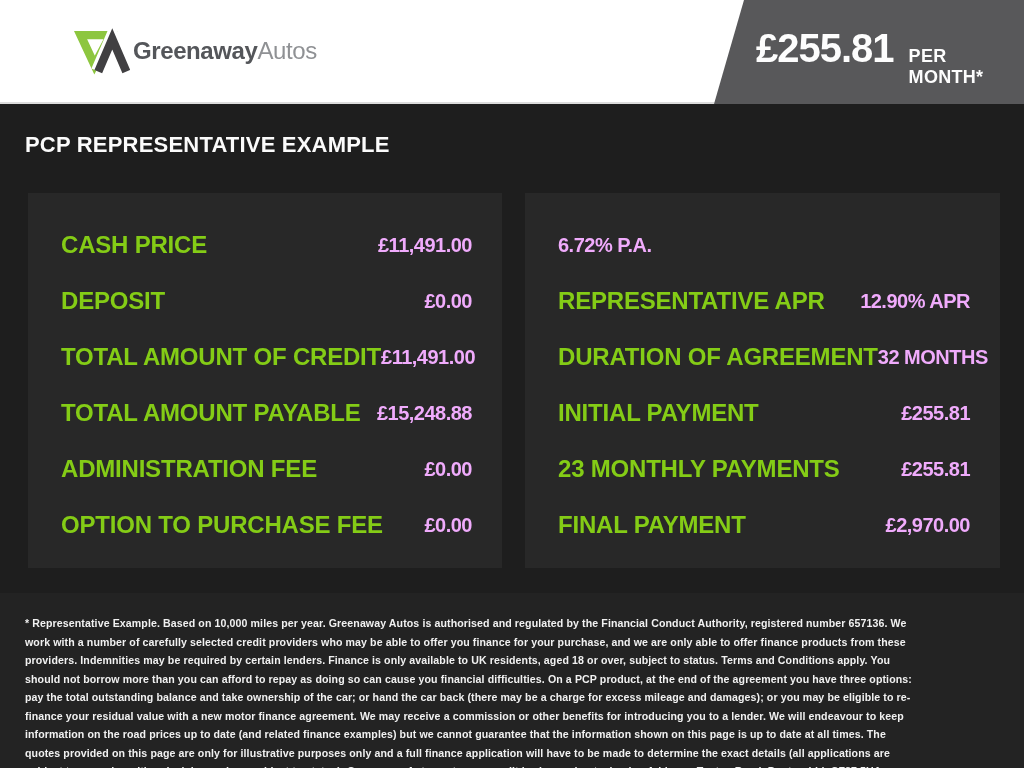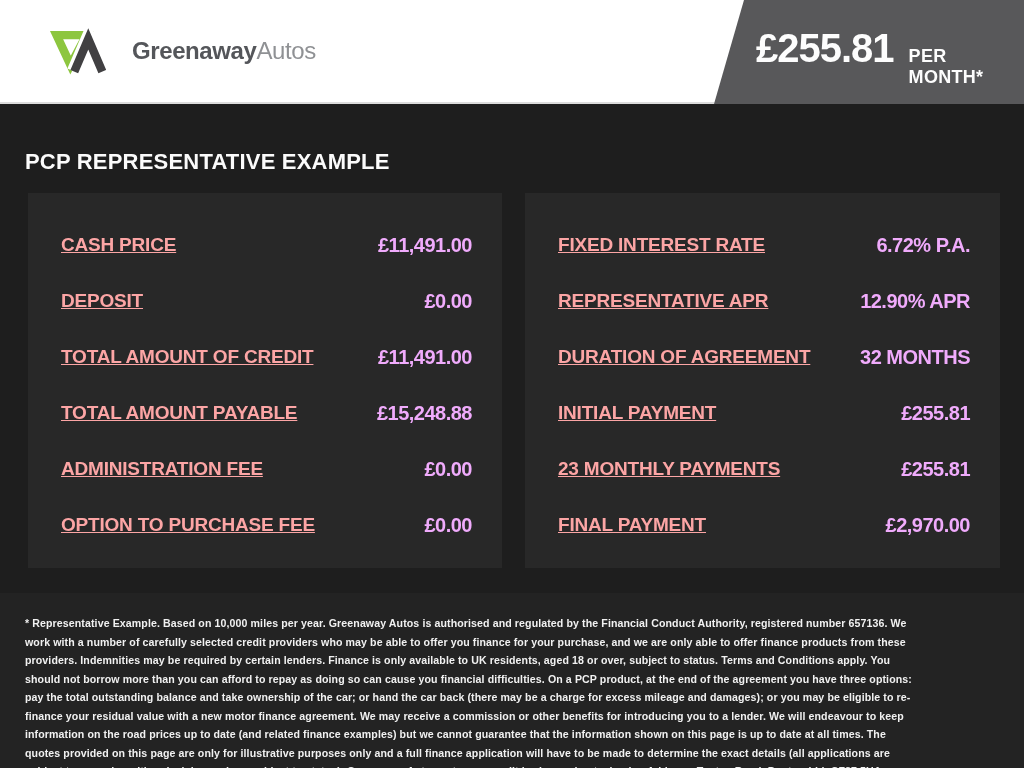--- a/index.html
+++ b/index.html
@@ -11,22 +11,22 @@
     overflow: hidden;
   }
 
   
   .header {
     position: absolute; top: 0; left: 0; width: 1024px; height: 104px;
     background: #ffffff;
     border-bottom: 2px solid #dcdcdc;
   }
   .logo-wrap {
-    position: absolute; left: 50px; top: 26px;
-    display: flex; align-items: center; gap: 26px;
+    position: absolute; left: 74px; top: 26px;
+    display: flex; align-items: center; gap: 3px;
   }
   .logo-icon { width: 56px; height: 50px; }
   .brand-text { font-size: 24px; letter-spacing: -0.4px; }
   .brand-bold { font-weight: bold; color: #54565a; }
   .brand-light { font-weight: normal; color: #8f9194; }
 
   
   .price-banner {
     position: absolute; top: 0; right: 0; width: 320px; height: 104px;
     background: #58585a;
@@ -40,41 +40,40 @@
   .price-amount {
     color: #fdfdfd; font-size: 40px; font-weight: bold; letter-spacing: -1px;
   }
   .price-per {
     color: #fdfdfd; font-size: 18px; font-weight: bold; letter-spacing: 0.3px;
   }
 
   
   .page-title {
     position: absolute; left: 25px; top: 132px;
-    color: #fbfbfb; font-size: 22px; font-weight: bold; letter-spacing: 0.2px; margin-top: 17px;
+    color: #fbfbfb; font-size: 22px; font-weight: bold; letter-spacing: 0.2px;
   }
 
   
   .panel {
     position: absolute; top: 193px; height: 375px;
     background: #282828;
     display: flex; flex-direction: column;
     padding: 24px 0 0 0;
   }
   .panel-left  { left: 28px;  width: 474px; }
   .panel-right { left: 525px; width: 475px; }
   .finance-row {
     height: 56px;
     display: flex; justify-content: space-between; align-items: center;
     padding: 0 30px 0 33px;
   }
   .finance-label {
-    color: #fca5a5; font-size: 19px; font-weight: bold; letter-spacing: -0.2px;
+    color: #84cc16; font-size: 24px; font-weight: bold; letter-spacing: -0.2px;
     white-space: nowrap;
-    text-decoration: underline;
   }
   .finance-value {
     color: #f0abfc; font-size: 20px; font-weight: bold; letter-spacing: -0.5px;
     white-space: nowrap;
   }
 
   
   .disclaimer-band {
     position: absolute; left: 0; top: 593px; width: 1024px; height: 175px;
     background: #232323;
@@ -135,21 +134,20 @@
     <span class="finance-value">£0.00</span>
   </div>
   <div class="finance-row">
     <span class="finance-label">OPTION TO PURCHASE FEE</span>
     <span class="finance-value">£0.00</span>
   </div>
 </div>
 
 <div class="panel panel-right">
   <div class="finance-row">
-    <span class="finance-label">FIXED INTEREST RATE</span>
     <span class="finance-value">6.72% P.A.</span>
   </div>
   <div class="finance-row">
     <span class="finance-label">REPRESENTATIVE APR</span>
     <span class="finance-value">12.90% APR</span>
   </div>
   <div class="finance-row">
     <span class="finance-label">DURATION OF AGREEMENT</span>
     <span class="finance-value">32 MONTHS</span>
   </div>

